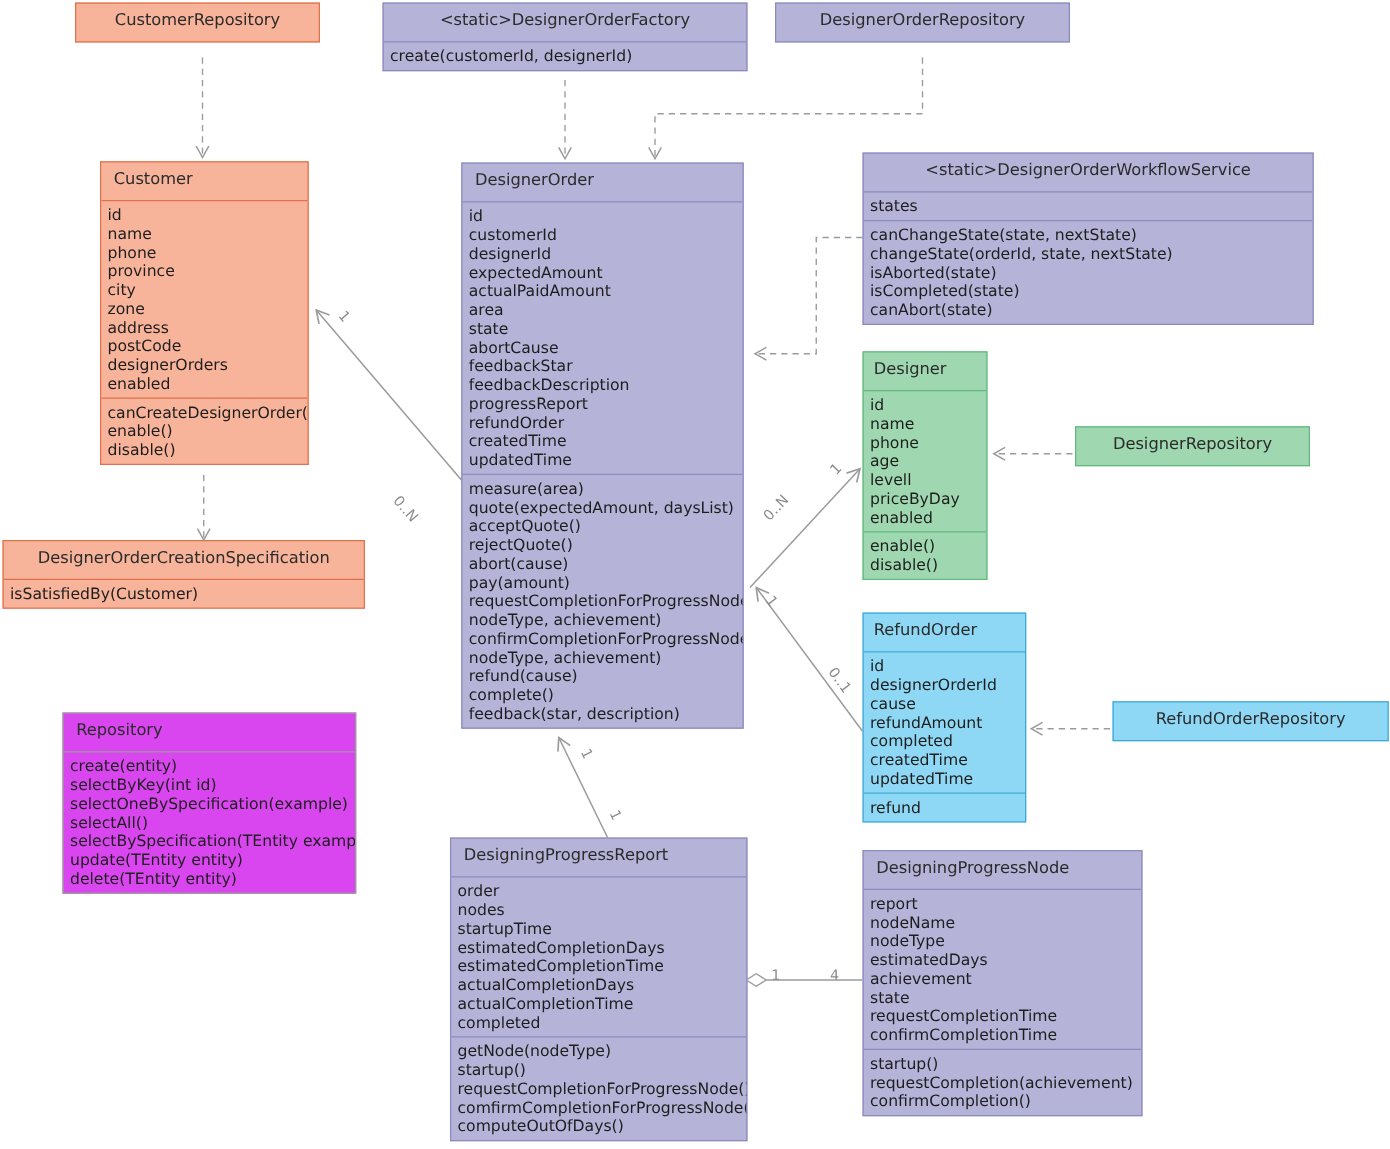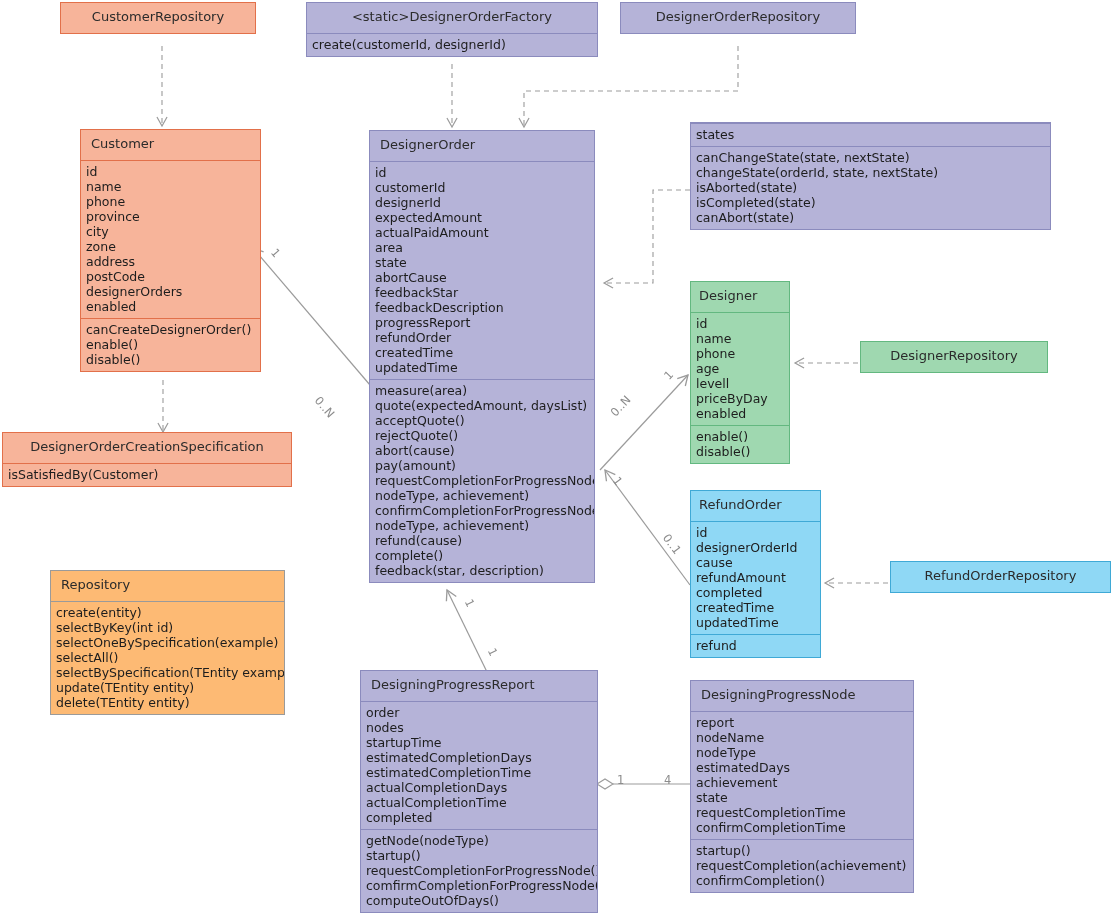--- a/index.html
+++ b/index.html
@@ -50,21 +50,21 @@
   }
   
   .c-purple { background: #b5b3d8; border-color: #8b8bbd; }
   .c-purple .compart { border-top-color: #8b8bbd; }
   .c-salmon { background: #f7b49a; border-color: #e2704a; }
   .c-salmon .compart { border-top-color: #e2704a; }
   .c-green  { background: #9fd8b0; border-color: #63b880; }
   .c-green .compart { border-top-color: #63b880; }
   .c-blue   { background: #8fd8f5; border-color: #3fa9d6; }
   .c-blue .compart { border-top-color: #3fa9d6; }
-  .c-white  { background: #fdba74; border-color: #9a9a9a; }
+  .c-white  { background: #d946ef; border-color: #9a9a9a; }
   .c-white .compart { border-top-color: #9a9a9a; }
 
   .mult {
     position: absolute;
     font-family: "DejaVu Sans", "Liberation Sans", sans-serif;
     font-size: 11.5px;
     color: #8c8c8c;
     white-space: nowrap;
   }
 </style>
@@ -129,21 +129,21 @@
     <div class="title">DesignerOrderRepository</div>
   </div>
 
   <div class="uml c-purple" style="left:306px; top:2px; width:292px;">
     <div class="title">&lt;static&gt;DesignerOrderFactory</div>
     <div class="compart">
       <div class="row">create(customerId, designerId)</div>
     </div>
   </div>
 
-  <div class="uml c-salmon" style="left:80px; top:129px; width:181px;">
+  <div class="uml c-salmon" style="left:80px; top:129px; width:167px;">
     <div class="title" style="text-align:left; padding-left:10px;">Customer</div>
     <div class="compart">
       <div class="row">id</div>
       <div class="row">name</div>
       <div class="row">phone</div>
       <div class="row">province</div>
       <div class="row">city</div>
       <div class="row">zone</div>
       <div class="row">address</div>
       <div class="row">postCode</div>
@@ -186,20 +186,21 @@
       <div class="row">nodeType, achievement)</div>
       <div class="row">confirmCompletionForProgressNode(</div>
       <div class="row">nodeType, achievement)</div>
       <div class="row">refund(cause)</div>
       <div class="row">complete()</div>
       <div class="row">feedback(star, description)</div>
     </div>
   </div>
 
   <div class="uml c-purple" style="left:690px; top:122px; width:361px;">
+    <div class="title">&lt;static&gt;DesignerOrderWorkflowService</div>
     <div class="compart">
       <div class="row">states</div>
     </div>
     <div class="compart">
       <div class="row">canChangeState(state, nextState)</div>
       <div class="row">changeState(orderId, state, nextState)</div>
       <div class="row">isAborted(state)</div>
       <div class="row">isCompleted(state)</div>
       <div class="row">canAbort(state)</div>
     </div>

